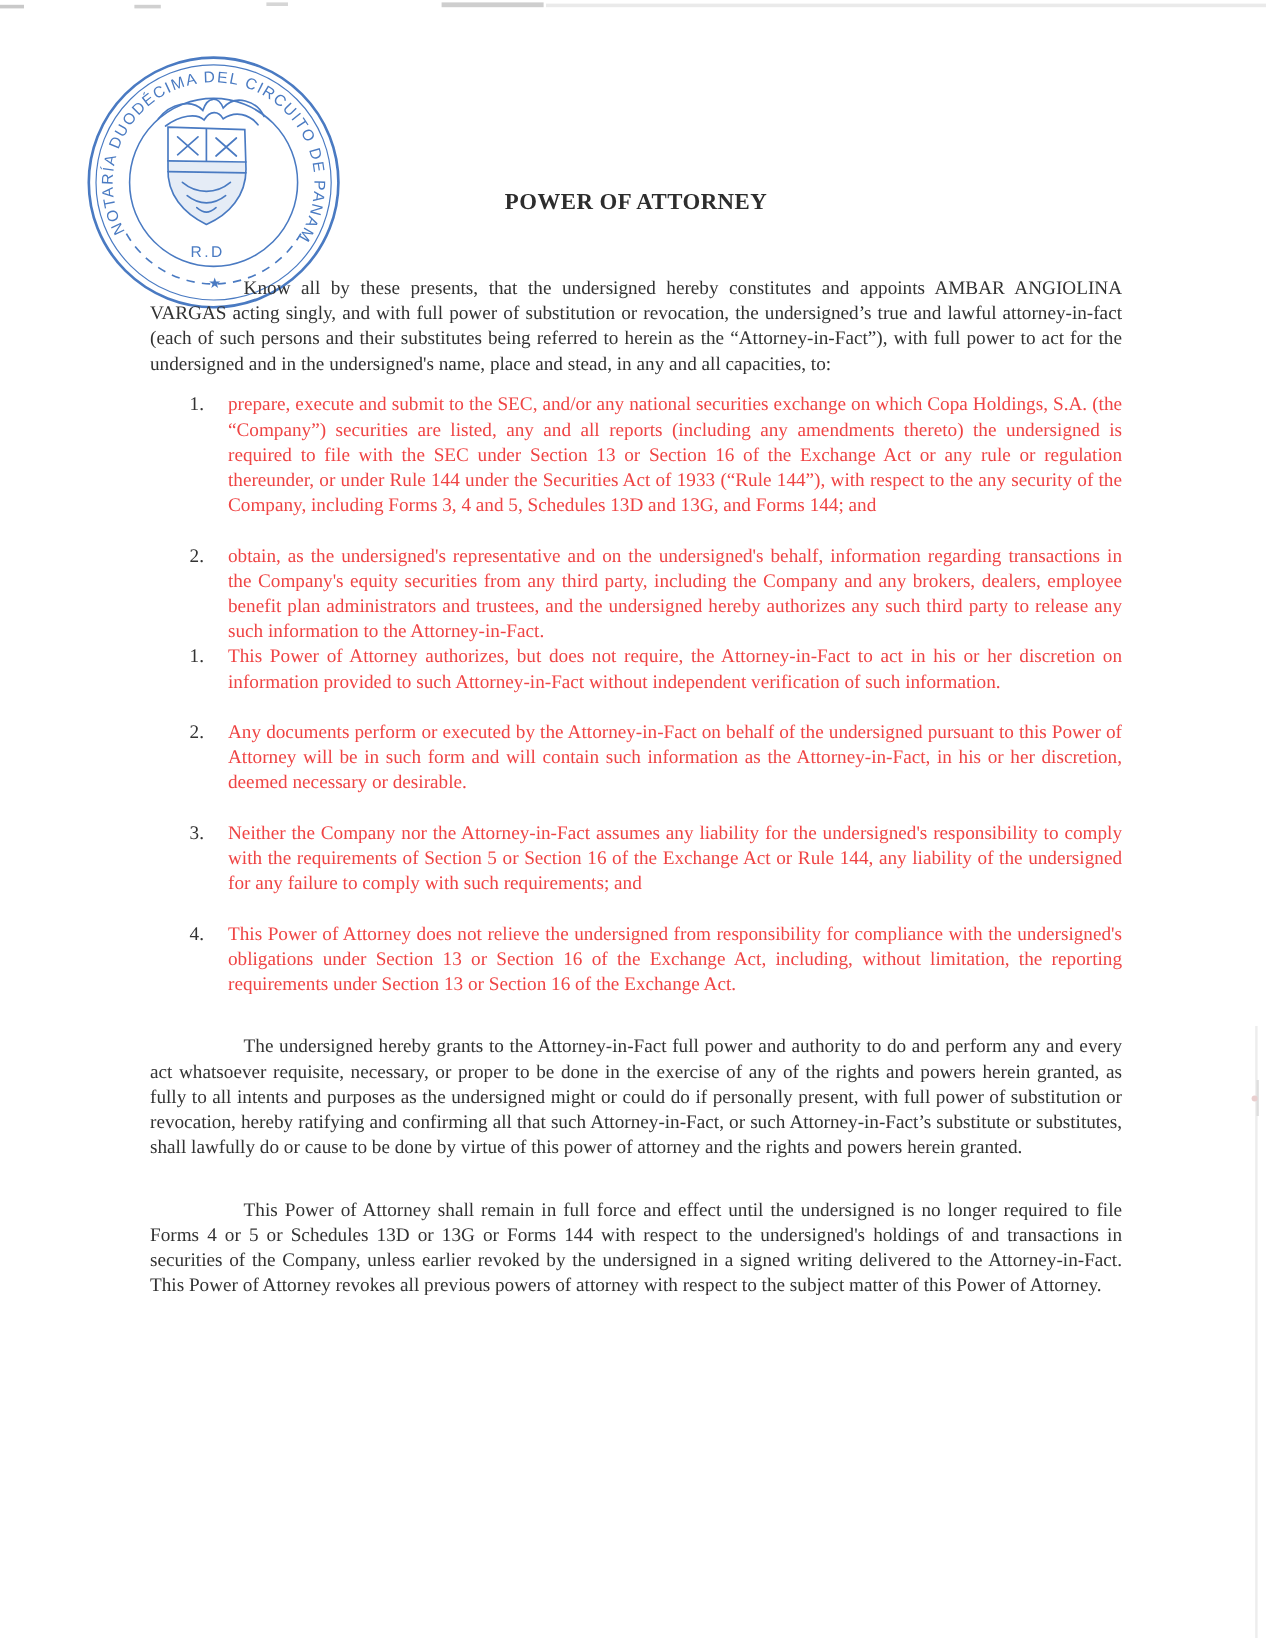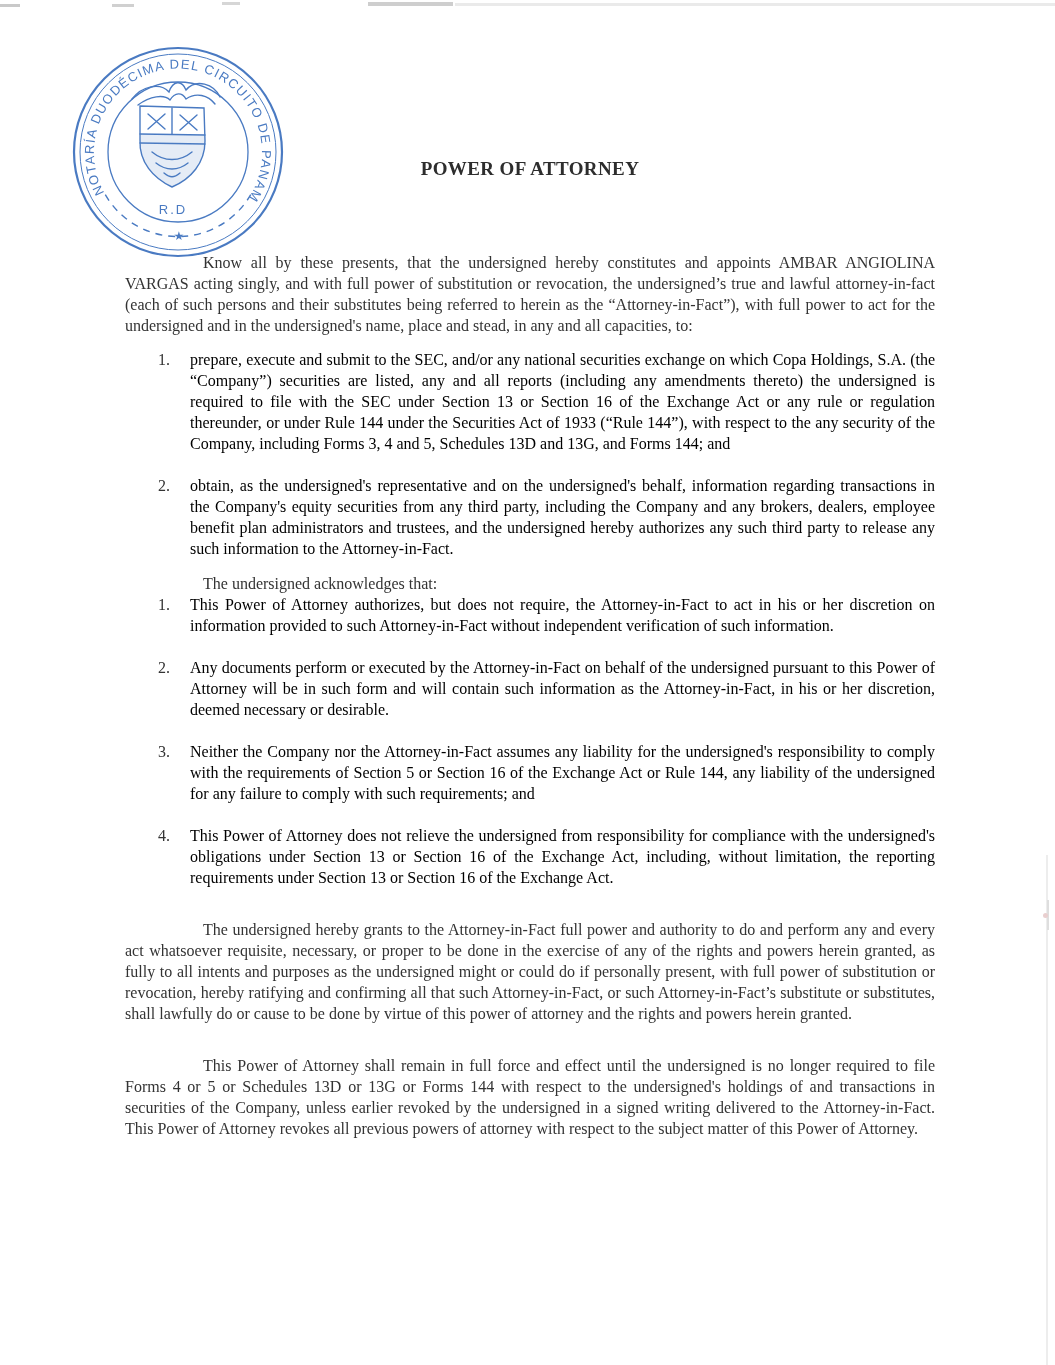--- a/index.html
+++ b/index.html
@@ -7,27 +7,27 @@
     position:relative;width:1055px;height:1365px;background:#ffffff;overflow:hidden;
     font-family:"Liberation Serif",serif;color:#333333;
   }
   .content{position:absolute;left:125px;top:0;width:810px;}
   .title{
     margin:158px 0 0 0;text-align:center;font-size:19px;font-weight:bold;
     letter-spacing:0.4px;color:#2d2d2d;
   }
   .para{margin:0;font-size:16px;line-height:21px;text-align:justify;color:#333;}
   .indent{text-indent:78px;}
-  .intro{margin-top:72px;}
+  .intro{margin-top:50px;}
   .list{margin-top:13px;}
   .list2{margin-top:0;}
   .list-item{position:relative;padding-left:65px;margin-bottom:21px;}
   .list-item:last-child{margin-bottom:0;}
   .num{position:absolute;left:33px;top:0;font-size:16px;line-height:21px;color:#333;}
-  .item-text{font-size:16px;line-height:21px;text-align:justify;color:#000000;}
+  .item-text{font-size:16px;line-height:21px;text-align:justify;color:#ef4444;}
   .ack-intro{margin-top:14px;}
   .closing{margin-top:31px;}
 
   
   .seal{position:absolute;left:68px;top:42px;width:220px;height:220px;mix-blend-mode:multiply;opacity:0.92;}
   .seal svg{width:100%;height:100%;display:block;}
   .seal .ring-text{font-family:"Liberation Sans",sans-serif;font-size:13px;letter-spacing:1.3px;fill:#3a6fbd;}
   .seal .rd{font-family:"Liberation Sans",sans-serif;font-size:13px;letter-spacing:2px;fill:#3a6fbd;text-anchor:middle;}
   .seal .star{font-size:12px;fill:#3a6fbd;text-anchor:middle;font-family:"DejaVu Sans",sans-serif;}
 
@@ -95,21 +95,20 @@
       <div class="list-item">
         <span class="num">1.</span>
         <div class="item-text">prepare, execute and submit to the SEC, and/or any national securities exchange on which Copa Holdings, S.A. (the “Company”) securities are listed, any and all reports (including any amendments thereto) the undersigned is required to file with the SEC under Section 13 or Section 16 of the Exchange Act or any rule or regulation thereunder, or under Rule 144 under the Securities Act of 1933 (“Rule 144”), with respect to the any security of the Company, including Forms 3, 4 and 5, Schedules 13D and 13G, and Forms 144; and</div>
       </div>
       <div class="list-item">
         <span class="num">2.</span>
         <div class="item-text">obtain, as the undersigned's representative and on the undersigned's behalf, information regarding transactions in the Company's equity securities from any third party, including the Company and any brokers, dealers, employee benefit plan administrators and trustees, and the undersigned hereby authorizes any such third party to release any such information to the Attorney-in-Fact.</div>
       </div>
     </div>
 
-    <p class="para indent ack-intro">The undersigned acknowledges that:</p>
 
     <div class="list list2">
       <div class="list-item">
         <span class="num">1.</span>
         <div class="item-text">This Power of Attorney authorizes, but does not require, the Attorney-in-Fact to act in his or her discretion on information provided to such Attorney-in-Fact without independent verification of such information.</div>
       </div>
       <div class="list-item">
         <span class="num">2.</span>
         <div class="item-text">Any documents perform or executed by the Attorney-in-Fact on behalf of the undersigned pursuant to this Power of Attorney will be in such form and will contain such information as the Attorney-in-Fact, in his or her discretion, deemed necessary or desirable.</div>
       </div>

